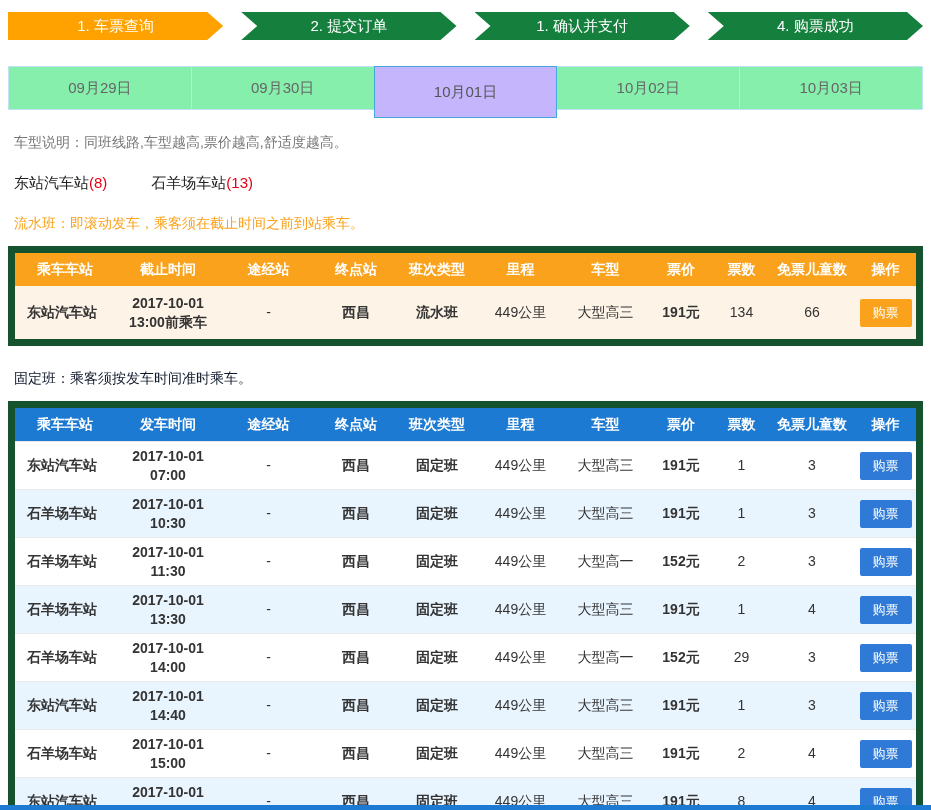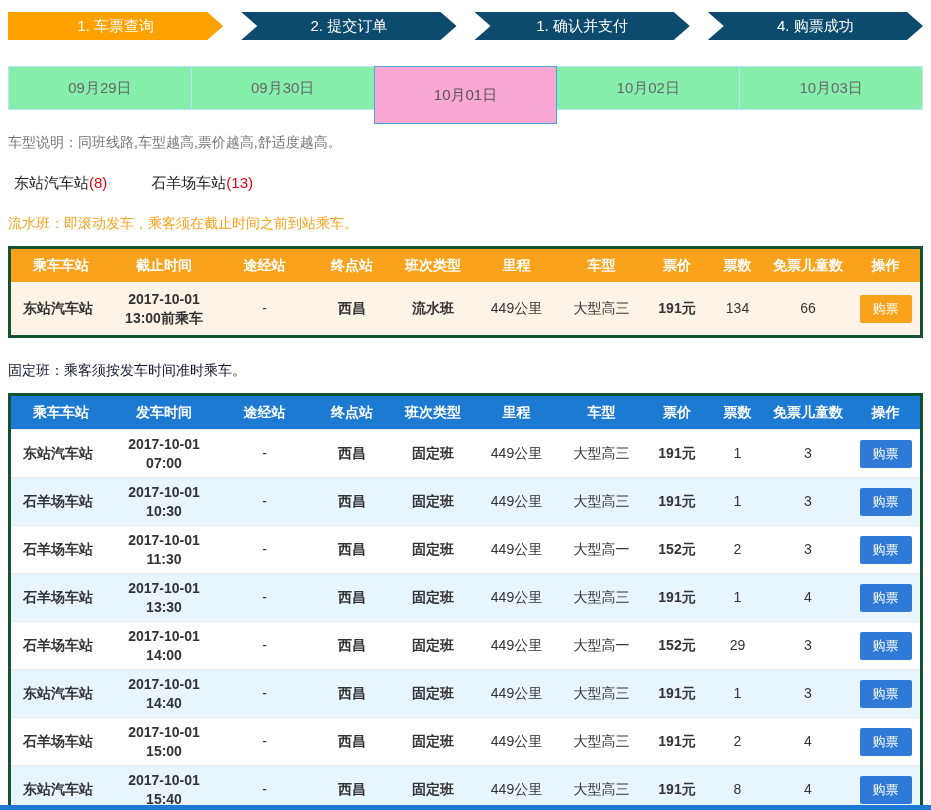--- a/index.html
+++ b/index.html
@@ -2,43 +2,43 @@
 <html><head>
 <meta charset="utf-8">
 <style>
   *{box-sizing:border-box;margin:0;padding:0}
   html,body{width:931px;height:810px}
   body{background:#fff;font-family:"Liberation Sans","DejaVu Sans",sans-serif;position:relative;overflow:hidden}
   .page{padding:12px 8px 0}
 
   
   .steps{display:flex;gap:18px;height:28px}
-  .step{flex:1;background:#0c4a6e;color:#fff;font-size:15px;display:flex;align-items:center;justify-content:center;
+  .step{flex:1;background:#15803d;color:#fff;font-size:15px;display:flex;align-items:center;justify-content:center;
         clip-path:polygon(0 0,calc(100% - 16px) 0,100% 50%,calc(100% - 16px) 100%,0 100%,16px 50%)}
   .step.first{clip-path:polygon(0 0,calc(100% - 16px) 0,100% 50%,calc(100% - 16px) 100%,0 100%)}
   .step.active{background:#ffa200}
 
   
   .tabs{display:flex;margin-top:26px;height:52px;align-items:flex-start}
   .tab{flex:1;height:44px;background:#86efac;border:1px solid #bfe3f6;display:flex;align-items:center;justify-content:center;
        font-size:15px;color:#666;cursor:pointer;margin-left:-1px}
   .tab:first-child{margin-left:0}
-  .tab.selected{background:#f9a8d4;border-color:#45a9de;height:58px;position:relative;z-index:2;color:#555}
-
-  
-  .note{font-size:14px;}
+  .tab.selected{background:#c4b5fd;border-color:#45a9de;height:52px;position:relative;z-index:2;color:#555}
+
+  
+  .note{font-size:14px;margin-left:6px}
   .note.gray{color:#777;margin-top:16px}
   .filters{margin:22px 0 0 6px;display:flex;gap:44px}
   .filter{font-size:15px;font-weight:normal;color:#222;cursor:pointer}
   .filter .count{color:#e60012}
   .note.orange{color:#faa21b;margin-top:22px}
   .note.blue{color:#0f172a;margin-top:24px}
 
   
-  .tbl{margin-top:13px;border:3px solid #14532d}
+  .tbl{margin-top:13px;border:7px solid #14532d}
   .trow{display:grid;grid-template-columns:100px 106px 95px 80px 82px 85px 85px 66px 55px 86px 1fr;align-items:center}
   .trow.thead{height:33px;color:#fff;font-size:14px}
   .thead.rolling{background:#faa21b}
   .thead.fixed{background:#1d7ad2}
   .trow.body{height:48px;font-size:14px;color:#333;background:#fff;border-top:1px solid #e9e9e9}
   .tbl.rolling .trow.body{background:#fdf3e6;height:53px;border-top:none}
   .tbl.fixed .trow.body:nth-child(odd){background:#e9f5fe}
 
   .cell{display:flex;align-items:center;justify-content:center;text-align:center;white-space:pre-line;line-height:1.35}
   .cell.c0{justify-content:flex-start;padding-left:12px;text-align:left;font-weight:bold}

